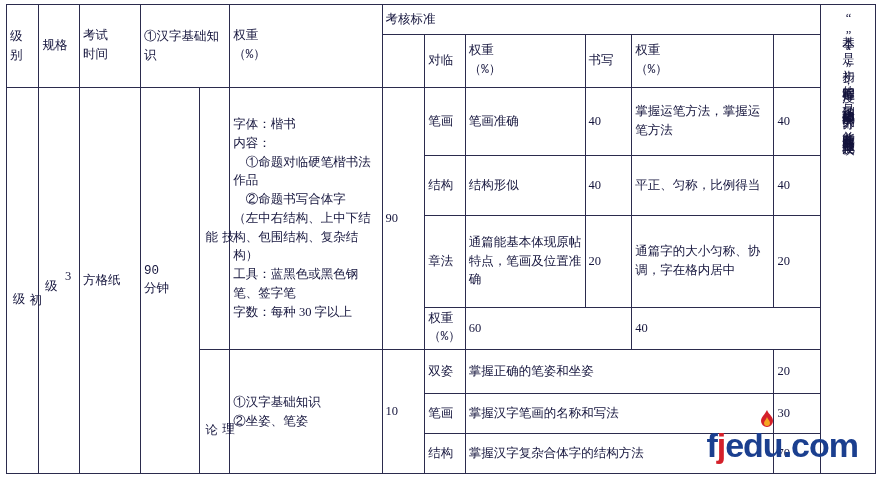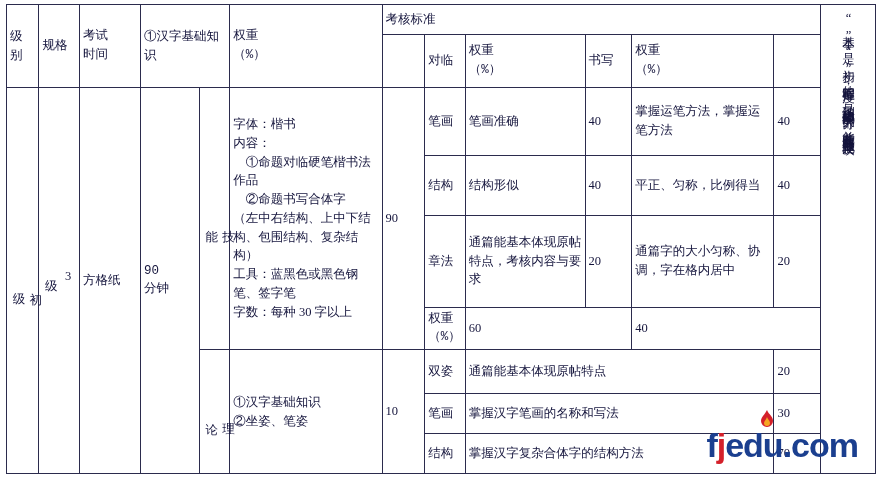--- a/index.html
+++ b/index.html
@@ -194,42 +194,42 @@
     <tr style="height:60px">
       <td>结构</td>
       <td class="center-ml">结构形似</td>
       <td>40</td>
       <td class="center-ml">平正、匀称，比例得当</td>
       <td>40</td>
     </tr>
 
     <tr style="height:92px">
       <td>章法</td>
-      <td class="center-ml">通篇能基本体现原帖特点，考核内容与要求</td>
+      <td class="center-ml">通篇能基本体现原帖特点，笔画及位置准确</td>
       <td>20</td>
       <td class="center-ml">通篇字的大小匀称、协调，字在格内居中</td>
       <td>20</td>
     </tr>
 
     <tr style="height:42px">
       <td class="two-line">权重
 （%）</td>
       <td colspan="2">60</td>
       <td colspan="2">40</td>
     </tr>
 
     <tr style="height:44px">
       <td rowspan="4" class="vert-cell"><span class="vert">理
 论</span></td>
       <td rowspan="4" class="lefttext">①汉字基础知识
 ②坐姿、笔姿</td>
       <td rowspan="4">10</td>
 
       <td>双姿</td>
-      <td colspan="3" class="lefttext">通篇能基本体现原帖特点</td>
+      <td colspan="3" class="lefttext">掌握正确的笔姿和坐姿</td>
       <td>20</td>
     </tr>
 
     <tr style="height:40px">
       <td>笔画</td>
       <td colspan="3" class="lefttext">掌握汉字笔画的名称和写法</td>
       <td>30</td>
     </tr>
 
     <tr style="height:40px">

